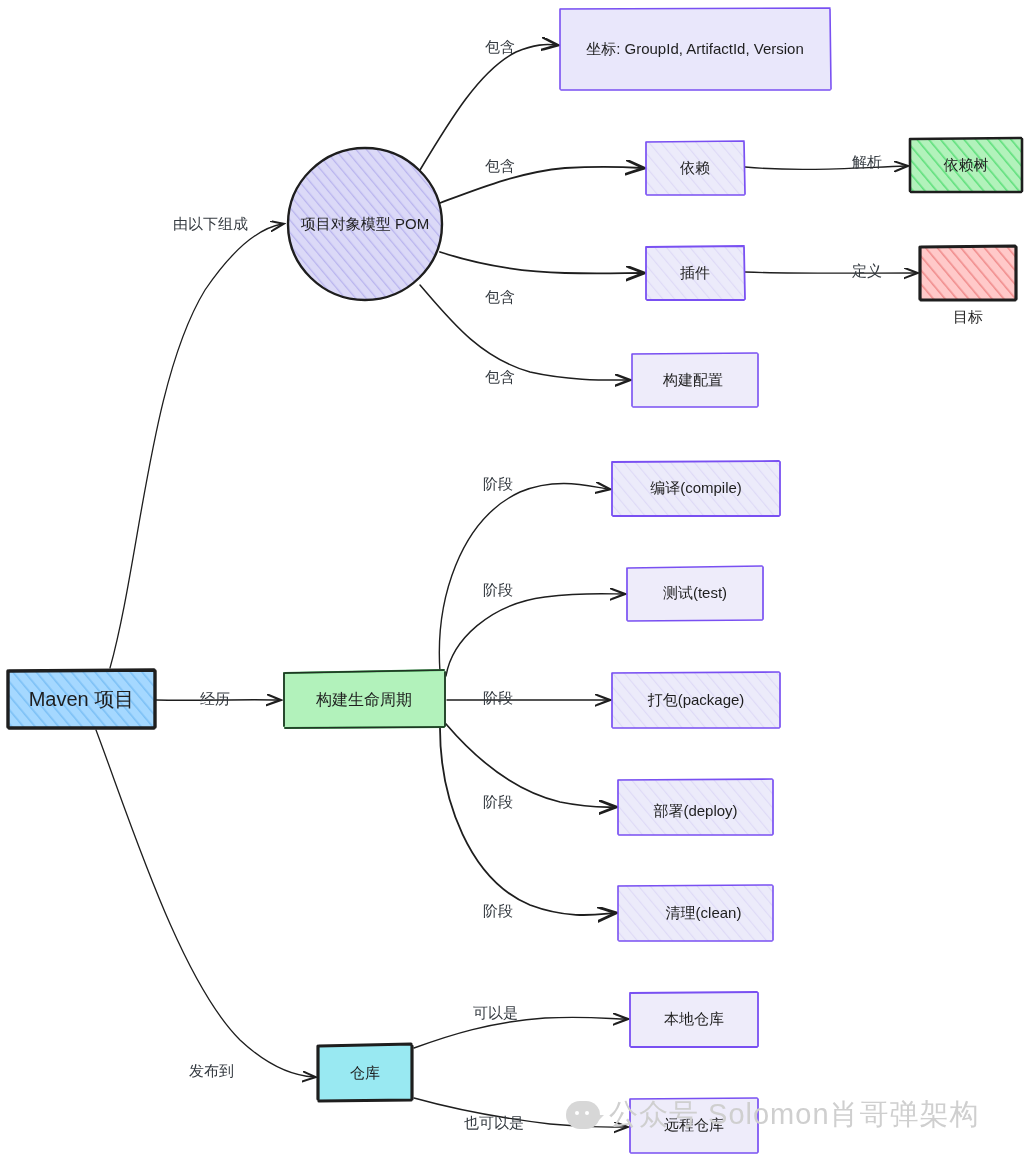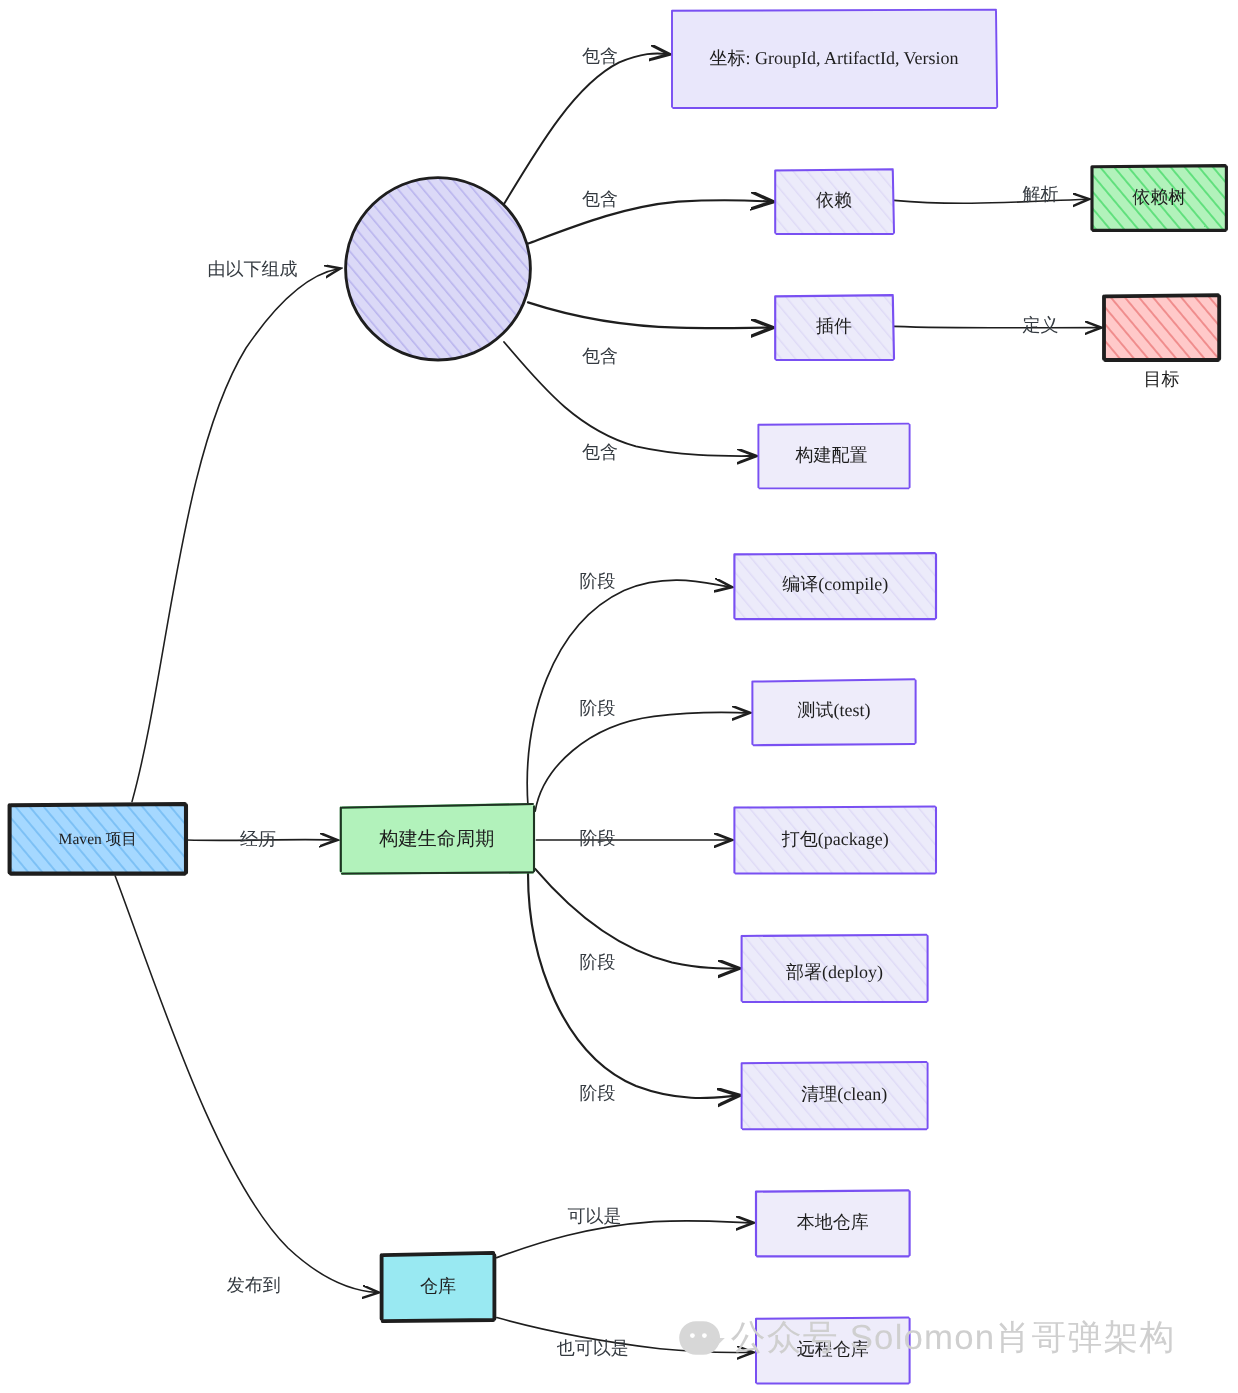--- a/index.html
+++ b/index.html
@@ -8,21 +8,21 @@
     font-family:"Liberation Sans","DejaVu Sans",sans-serif;
     background:#ffffff;
   }
   #stage{position:absolute;inset:0;width:1032px;height:1161px;}
   svg#canvas{position:absolute;left:0;top:0;width:1032px;height:1161px;}
 
   
   .nlabel{
     position:absolute;display:flex;align-items:center;justify-content:center;
     text-align:center;color:#1e1e1e;pointer-events:none;
-    font-family:Liberation Serif, serif;
+    font-family:Liberation Sans, sans-serif;
     line-height:1.35;
   }
   .elabel{
     position:absolute;color:#343a40;white-space:nowrap;
     font-family:"Liberation Sans","DejaVu Sans",sans-serif;
     font-size:15px;
   }
 
   
   #watermark{
@@ -203,22 +203,23 @@
         <path d="M630,993 L757,992 M758,993 L758,1046 M757,1047 L631,1047 M630,1046 L630,993" fill="none" stroke="#7950f2" stroke-width="1.8" stroke-linecap="round"></path>
       </g>
 
       <g>
         <rect x="630" y="1098" width="128" height="55" fill="#eeecfa"></rect>
         <path d="M630,1099 L757,1098 M758,1099 L758,1152 M757,1153 L631,1153 M630,1152 L630,1099" fill="none" stroke="#7950f2" stroke-width="1.7" stroke-linecap="round"></path>
       </g>
     </g>
   </svg>
 
-  <div class="nlabel" style="left:8px;top:670px;width:147px;height:58px;font-size:13px;">Maven 项目</div>
-
+  <div class="nlabel" style="left:8px;top:670px;width:147px;height:58px;font-size:20px;">Maven 项目</div>
+
+  <div class="nlabel" style="left:288px;top:148px;width:154px;height:152px;font-size:15px;">项目对象模型 POM</div>
 
   <div class="nlabel" style="left:570px;top:8px;width:250px;height:82px;font-size:15px;">坐标: GroupId, ArtifactId, Version</div>
 
   <div class="nlabel" style="left:646px;top:141px;width:98px;height:54px;font-size:15px;">依赖</div>
 
   <div class="nlabel" style="left:910px;top:138px;width:112px;height:54px;font-size:15px;">依赖树</div>
 
   <div class="nlabel" style="left:646px;top:246px;width:98px;height:54px;font-size:15px;">插件</div>
 
   <div class="nlabel" style="left:920px;top:246px;width:96px;height:54px;font-size:15px;margin-top:44px;">目标</div>

